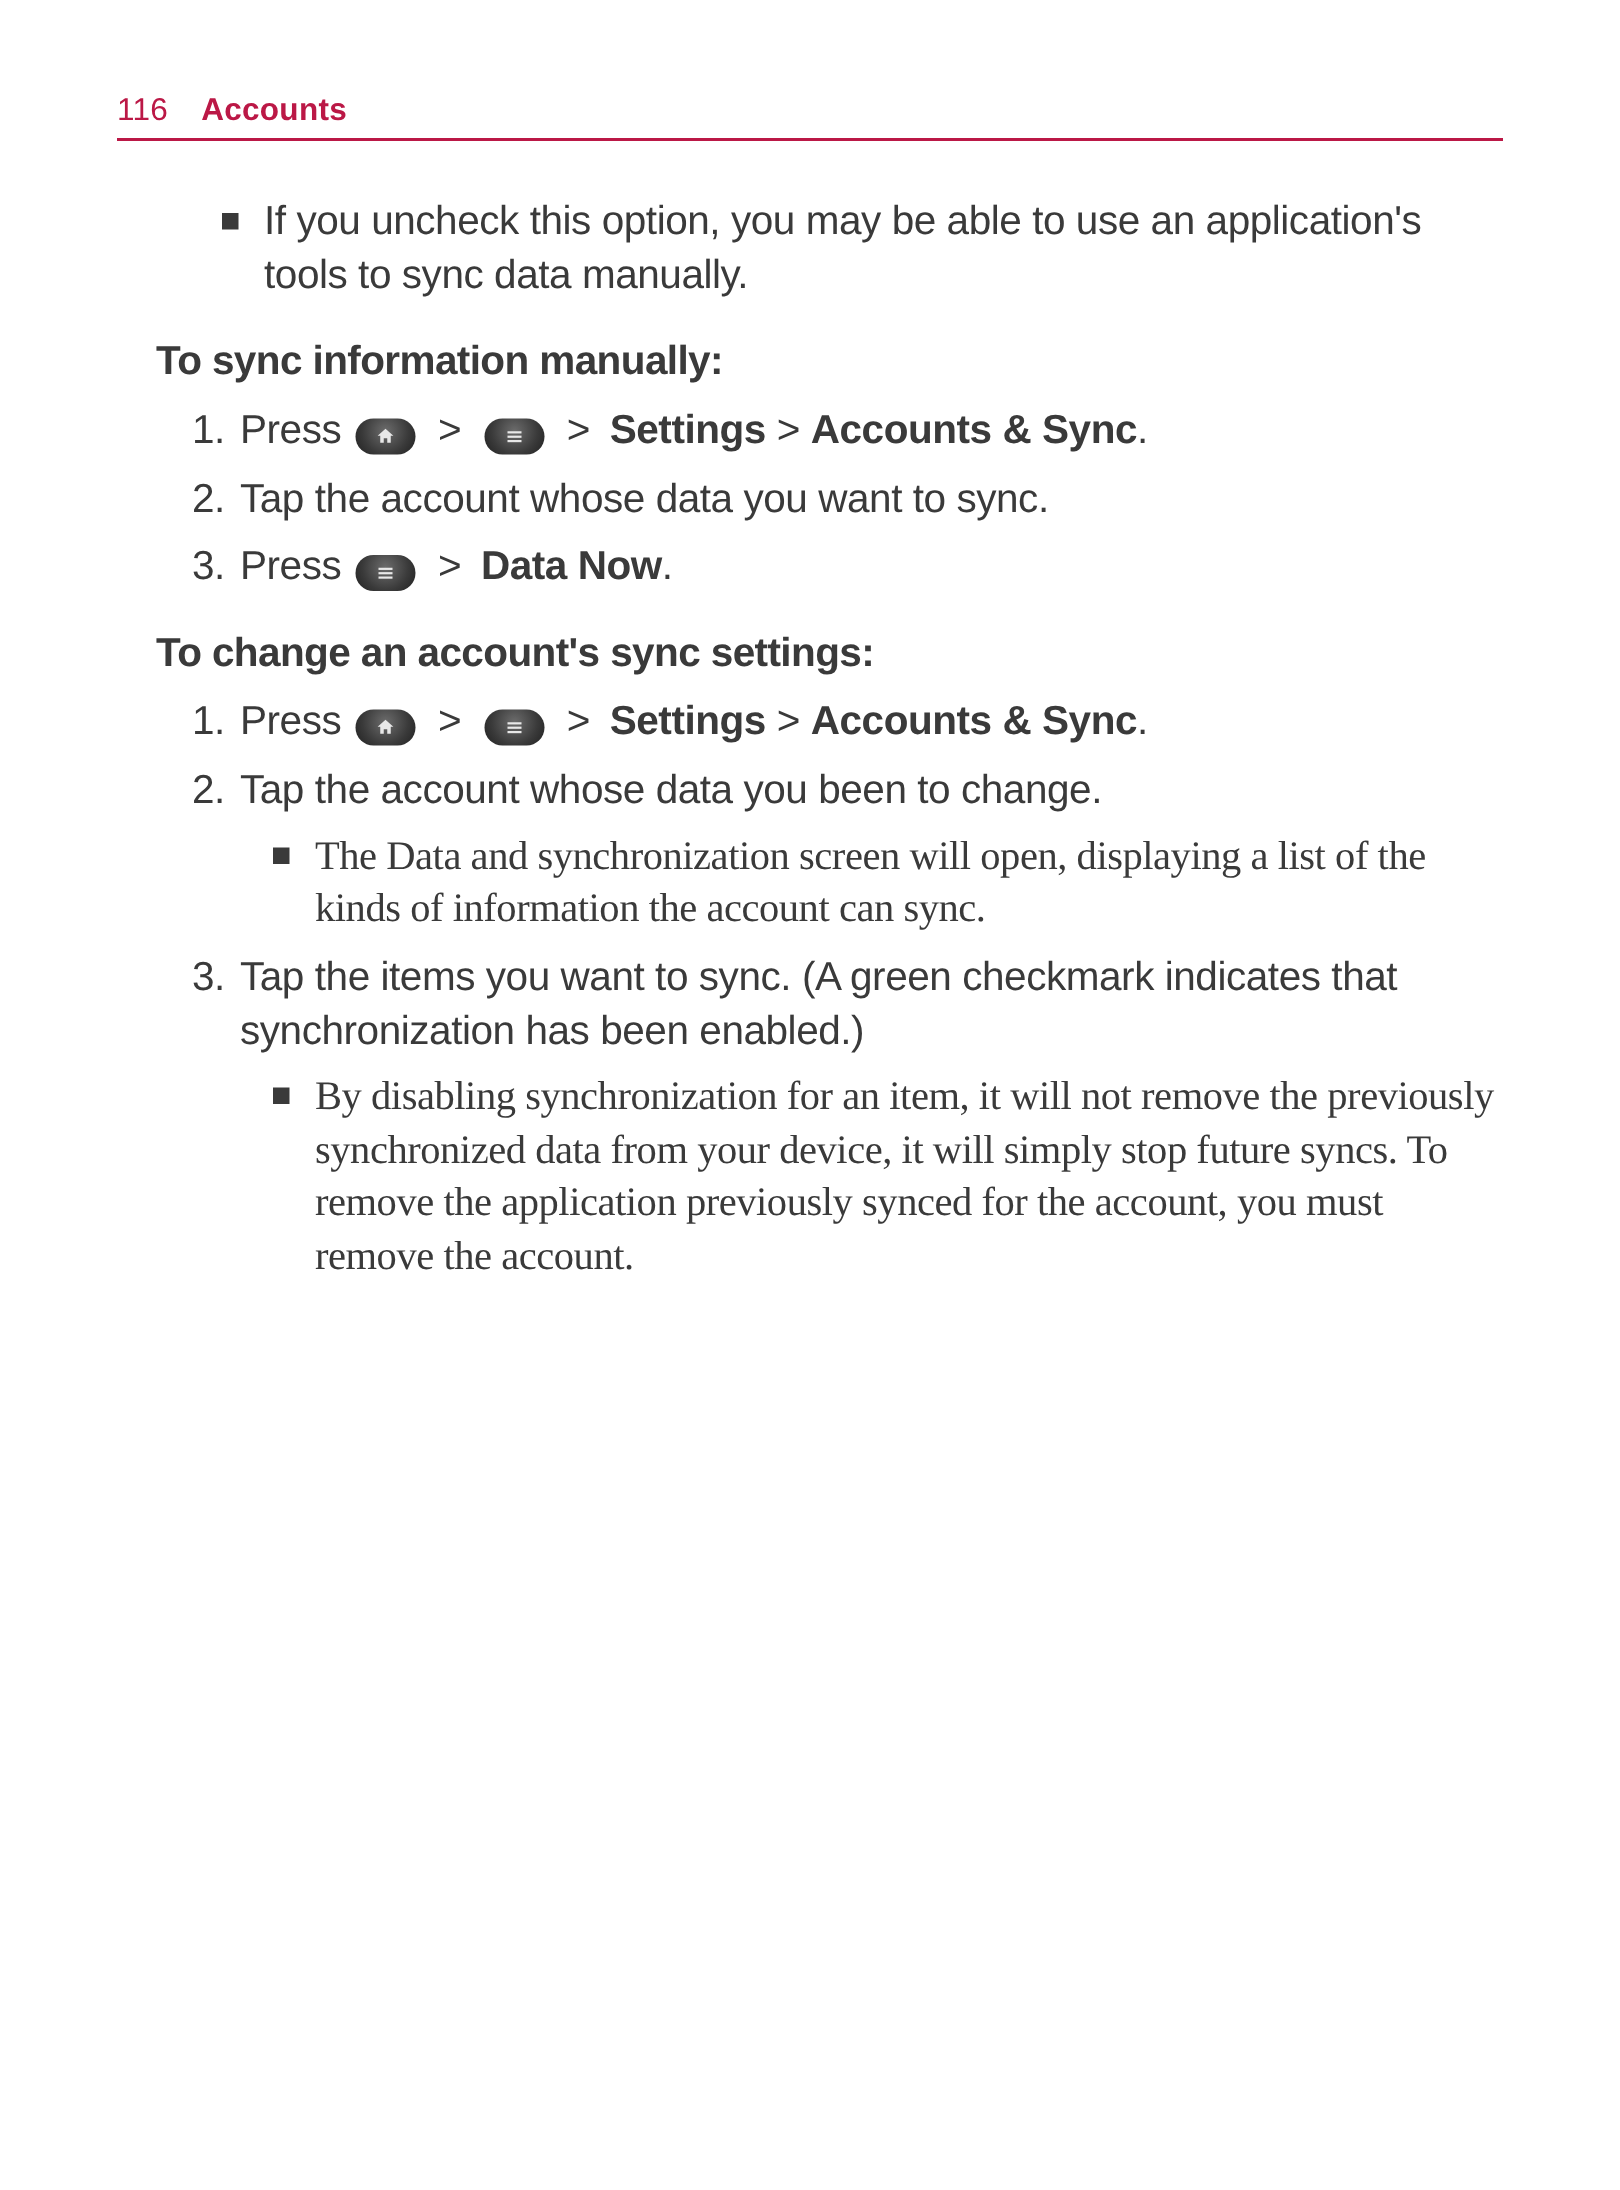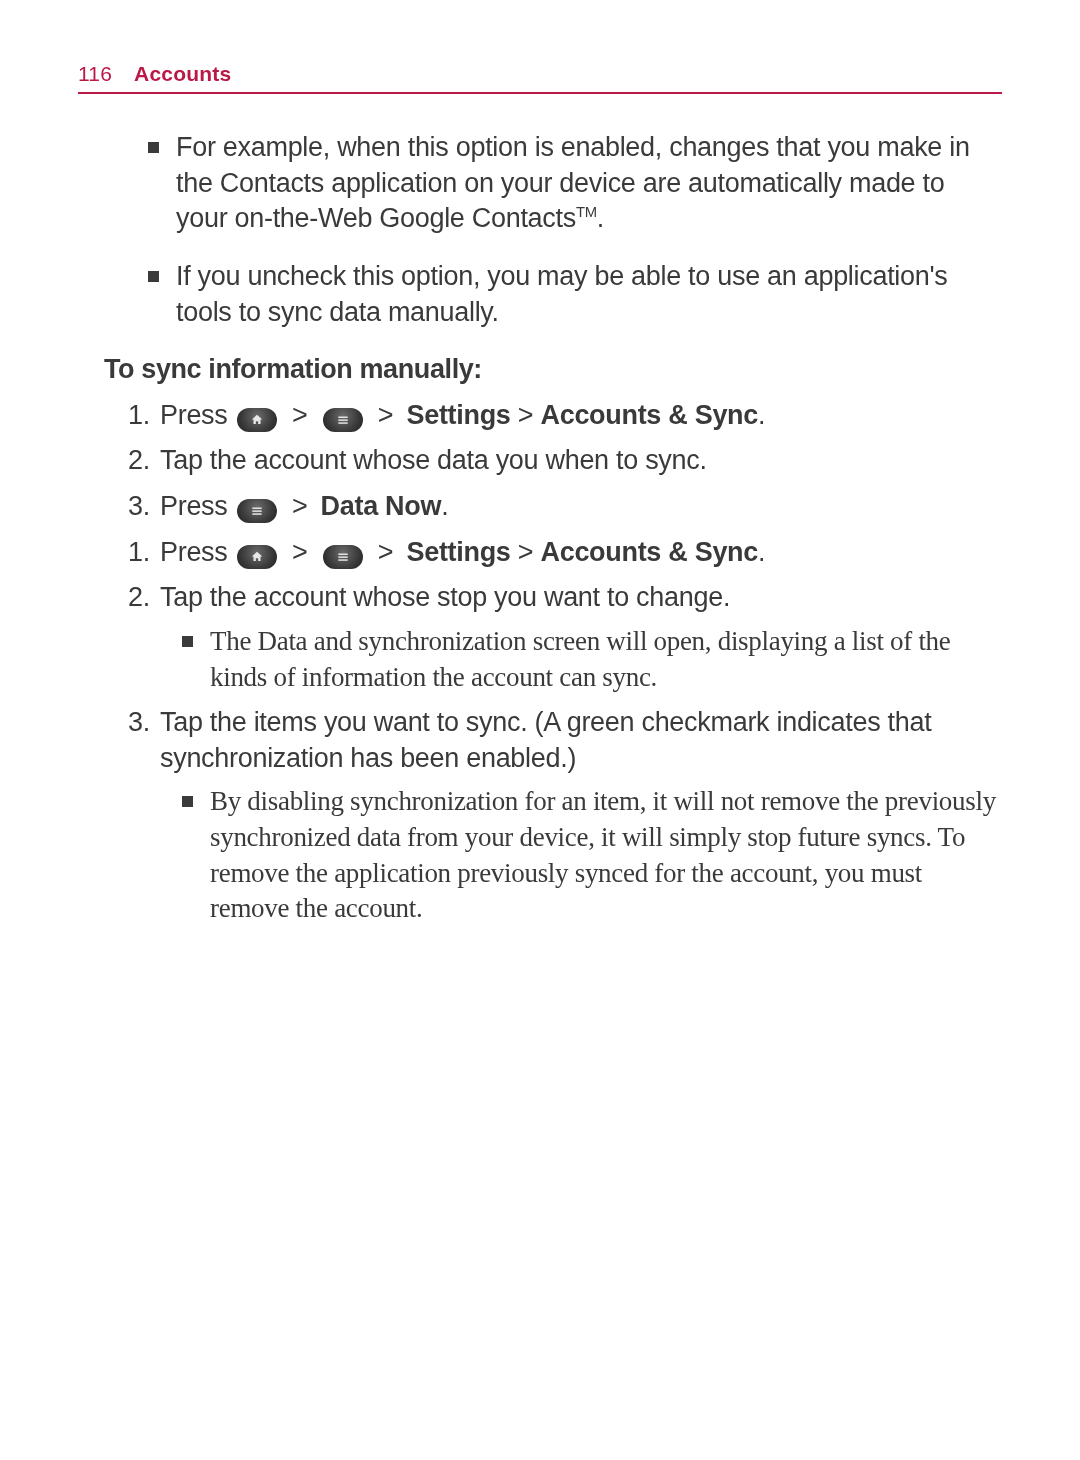--- a/index.html
+++ b/index.html
@@ -100,23 +100,20 @@
   <div class="running-head">
     <span class="page-no">116</span>
     <span class="section">Accounts</span>
   </div>
   <div class="hr"></div>
 
   <div class="content">
 
     <ul class="sq-list">
       <li>
-        <span>For example, when this option is enabled, changes that you make in the Contacts application on your device are automatically made to your on-the-Web Google Contacts</span><sup class="tm">TM</sup><span>.</span>
-      </li>
-      <li>
         <span>If you uncheck this option, you may be able to use an application's tools to sync data manually.</span>
       </li>
     </ul>
 
     <div class="subhead">To sync information manually:</div>
     <ol class="num-list">
       <li>
         <span class="num">1.</span>
         <span>Press </span>
         <span class="icon-key">
@@ -132,37 +129,38 @@
               <rect x="4" y="16" width="16" height="2.5" fill="#e8e8e8"></rect>
             </svg>
         </span>
         <span class="gt"> &gt; </span>
         <span class="bold">Settings</span>
         <span> &gt; </span>
         <span class="bold">Accounts &amp; Sync</span><span>.</span>
       </li>
       <li>
         <span class="num">2.</span>
-        <span>Tap the account whose data you when to sync.</span>
+        <span>Tap the account whose data you want to sync.</span>
       </li>
       <li>
         <span class="num">3.</span>
         <span>Press </span>
         <span class="icon-key">
           <svg width="14" height="14" viewBox="0 0 24 24">
               <rect x="4" y="6" width="16" height="2.5" fill="#e8e8e8"></rect>
               <rect x="4" y="11" width="16" height="2.5" fill="#e8e8e8"></rect>
               <rect x="4" y="16" width="16" height="2.5" fill="#e8e8e8"></rect>
             </svg>
         </span>
         <span class="gt"> &gt; </span>
         <span class="bold">Data Now</span><span>.</span>
       </li>
     </ol>
 
+    <div class="subhead">To change an account's sync settings:</div>
     <ol class="num-list">
       <li>
         <span class="num">1.</span>
         <span>Press </span>
         <span class="icon-key">
           <svg width="14" height="14" viewBox="0 0 24 24">
               <path fill="#e8e8e8" d="M12 3l9 8h-3v8h-4v-5h-4v5H6v-8H3z"></path>
             </svg>
         </span>
         <span class="gt"> &gt; </span>
@@ -173,21 +171,21 @@
               <rect x="4" y="16" width="16" height="2.5" fill="#e8e8e8"></rect>
             </svg>
         </span>
         <span class="gt"> &gt; </span>
         <span class="bold">Settings</span>
         <span> &gt; </span>
         <span class="bold">Accounts &amp; Sync</span><span>.</span>
       </li>
       <li>
         <span class="num">2.</span>
-        <span>Tap the account whose stop you want to change.</span>
+        <span>Tap the account whose data you been to change.</span>
         <ul class="sub-sq">
           <li>
             <span>The Data and synchronization screen will open, displaying a list of the kinds of information the account can sync.</span>
           </li>
         </ul>
       </li>
       <li>
         <span class="num">3.</span>
         <span>Tap the items you want to sync. (A green checkmark indicates that synchronization has been enabled.)</span>
         <ul class="sub-sq">

